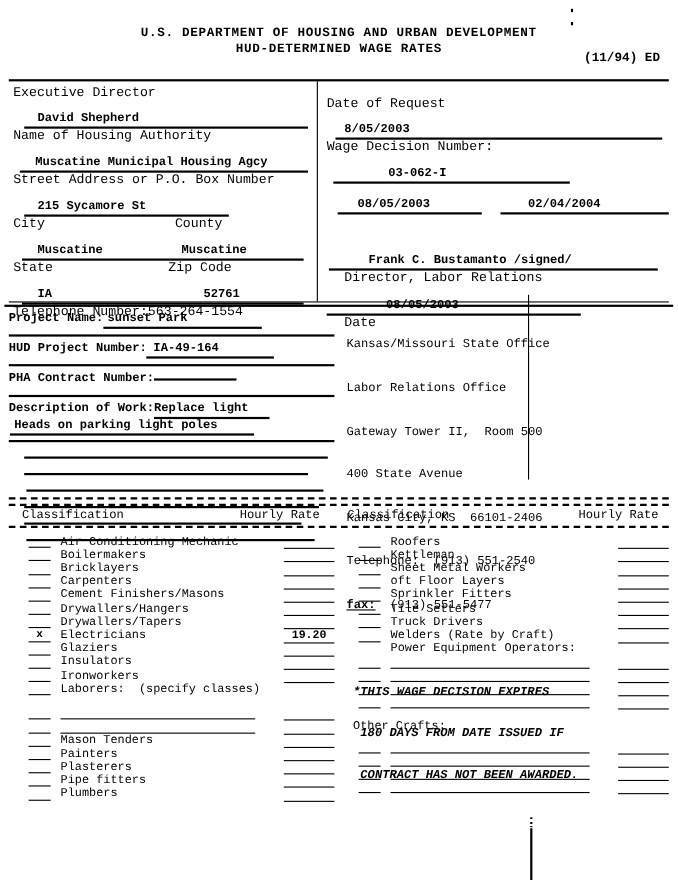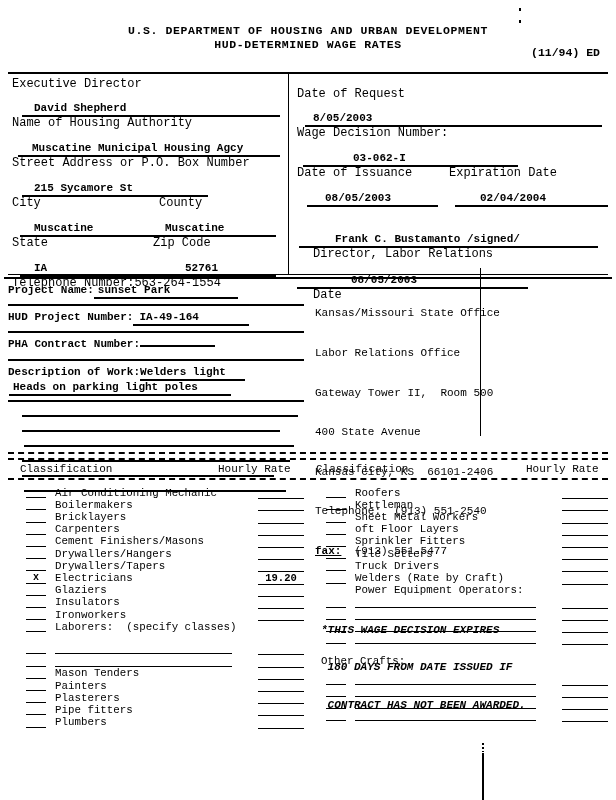--- a/index.html
+++ b/index.html
@@ -93,45 +93,41 @@
       <span style="width:151px;padding-left:14px;">IA</span>
       <span>52761</span>
     </div>
     <div class="flabel"><span>Telephone Number:</span><span>563-264-1554</span></div>
   </div>
   <div class="tcol-r">
     <div class="flabel" style="margin-top:12px;">Date of Request</div>
     <div class="fvalue" style="margin:12px 6px 0 8px;padding-left:8px;">8/05/2003</div>
     <div class="flabel">Wage Decision Number:</div>
     <div class="fvalue" style="margin:13px 0 0 6px;width:165px;padding-left:50px;">03-062-I</div>
-    <div class="dual">
-      <div class="flabel" style="width:152px;">Date of Issuance</div>
-      <div class="flabel">Expiration Date</div>
-    </div>
     <div class="dual" style="margin-top:13px;">
       <span class="fvalue" style="width:113px;margin-left:10px;padding-left:18px;">08/05/2003</span>
       <span class="fvalue" style="width:128px;margin-left:17px;padding-left:25px;">02/04/2004</span>
     </div>
-    <div class="fvalue" style="margin:26px 10px 0 2px;padding-left:36px;">Frank C. Bustamanto /signed/</div>
+    <div class="fvalue" style="margin:36px 10px 0 2px;padding-left:36px;">Frank C. Bustamanto /signed/</div>
     <div class="flabel" style="padding-left:16px;">Director, Labor Relations</div>
     <div class="fvalue" style="margin:14px 80px 0 0;padding-left:54px;">08/05/2003</div>
     <div class="flabel" style="padding-left:16px;">Date</div>
   </div>
 </div>
 <div class="abs thick-rule"></div>
 
 <div class="abs mid-section">
   <div class="mcol-l">
     <div class="pfield" style="margin-top:3px;"><span>Project Name:</span><span class="uv" style="display:inline-block;width:140px;padding-left:4px;">sunset Park</span></div>
     <div class="hline" style="margin:5px 0 0 0;"></div>
     <div class="pfield" style="margin-top:5px;"><span>HUD Project Number:</span><span class="uv" style="display:inline-block;width:110px;padding-left:6px;">IA-49-164</span></div>
     <div class="hline" style="margin:5px 0 0 0;"></div>
     <div class="pfield" style="margin-top:5px;"><span>PHA Contract Number:</span><span class="uv" style="display:inline-block;width:75px;"></span></div>
     <div class="hline" style="margin:8px 0 0 0;"></div>
-    <div class="pfield" style="margin-top:5px;"><span>Description of Work:</span><span class="uv" style="display:inline-block;width:105px;">Welders light</span></div>
+    <div class="pfield" style="margin-top:5px;"><span>Description of Work:</span><span class="uv" style="display:inline-block;width:105px;">Replace light</span></div>
     <div class="pfield"><span class="uv" style="display:inline-block;margin-left:1px;width:218px;padding-left:4px;">Heads on parking light poles</span></div>
     <div class="hline" style="margin:4px 0 0 0;"></div>
     <div class="blankrow" style="height:13px;margin:0 6px 0 14px;"></div>
     <div class="blankrow" style="height:13px;margin:0 24px 0 14px;"></div>
     <div class="blankrow" style="height:13px;margin:0 10px 0 16px;"></div>
     <div class="blankrow" style="height:13px;margin:0 14px 0 14px;"></div>
     <div class="blankrow" style="height:13px;margin:0 30px 0 14px;"></div>
     <div class="blankrow" style="height:13px;margin:0 18px 0 16px;"></div>
   </div>
   <div class="mcol-r">

